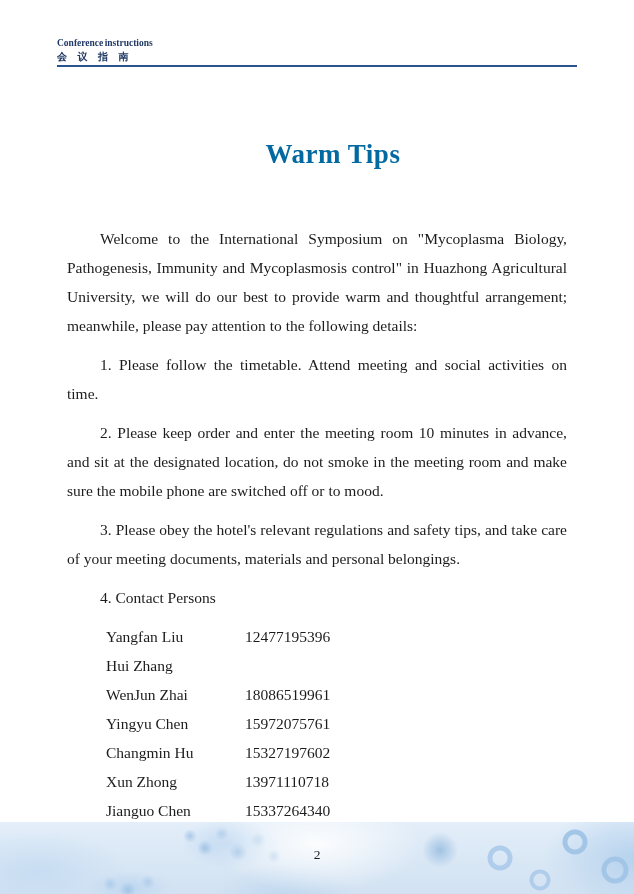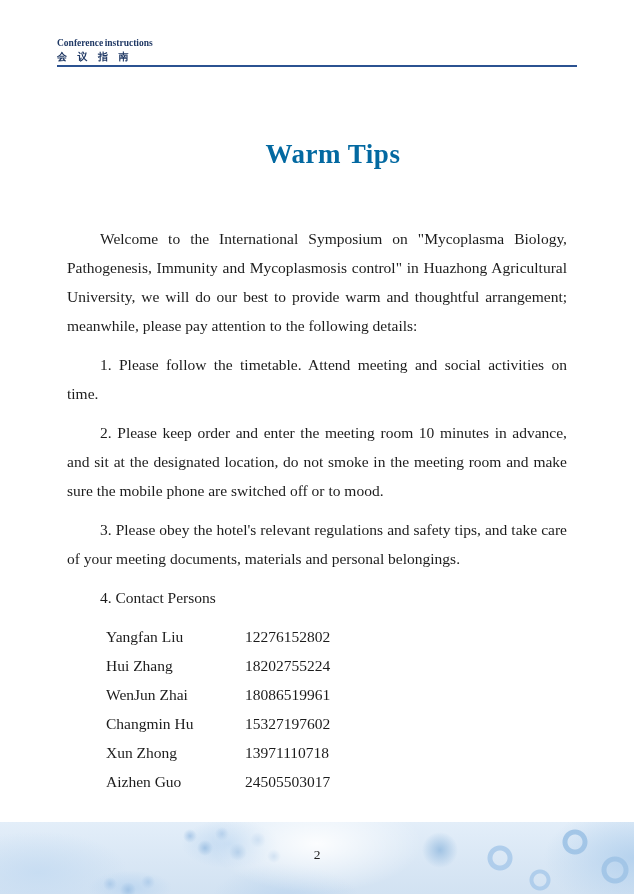--- a/index.html
+++ b/index.html
@@ -104,37 +104,44 @@
   <div class="content">
     <p>Welcome to the International Symposium on "Mycoplasma Biology, Pathogenesis, Immunity and Mycoplasmosis control" in Huazhong Agricultural University, we will do our best to provide warm and thoughtful arrangement; meanwhile, please pay attention to the following details:</p>
     <p>1. Please follow the timetable. Attend meeting and social activities on time.</p>
     <p>2. Please keep order and enter the meeting room 10 minutes in advance, and sit at the designated location, do not smoke in the meeting room and make sure the mobile phone are switched off or to mood.</p>
     <p>3. Please obey the hotel's relevant regulations and safety tips, and take care of your meeting documents, materials and personal belongings.</p>
     <p>4. Contact Persons</p>
 
     <div class="contacts">
       <div class="contact-row">
         <span class="contact-name">Yangfan Liu</span>
-        <span class="contact-phone">12276152802</span>
+        <span class="contact-phone">12477195396</span>
       </div>
       <div class="contact-row">
         <span class="contact-name">Hui Zhang</span>
-        <span class="contact-phone">18202755224</span>
       </div>
       <div class="contact-row">
         <span class="contact-name">WenJun Zhai</span>
         <span class="contact-phone">18086519961</span>
+      </div>
+      <div class="contact-row">
+        <span class="contact-name">Yingyu Chen</span>
+        <span class="contact-phone">15972075761</span>
       </div>
       <div class="contact-row">
         <span class="contact-name">Changmin Hu</span>
         <span class="contact-phone">15327197602</span>
       </div>
       <div class="contact-row">
         <span class="contact-name">Xun Zhong</span>
         <span class="contact-phone">13971110718</span>
+      </div>
+      <div class="contact-row">
+        <span class="contact-name">Jianguo Chen</span>
+        <span class="contact-phone">15337264340</span>
       </div>
       <div class="contact-row">
         <span class="contact-name">Aizhen Guo</span>
         <span class="contact-phone">24505503017</span>
       </div>
     </div>
   </div>
 
   <div class="footer-band"></div>
   <div class="page-number">2</div>

